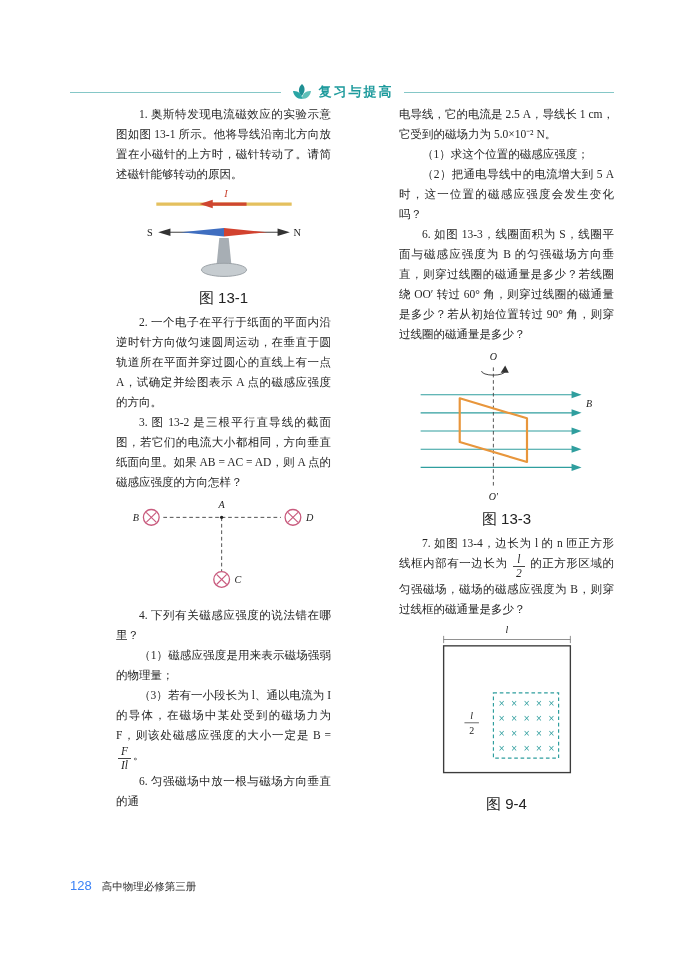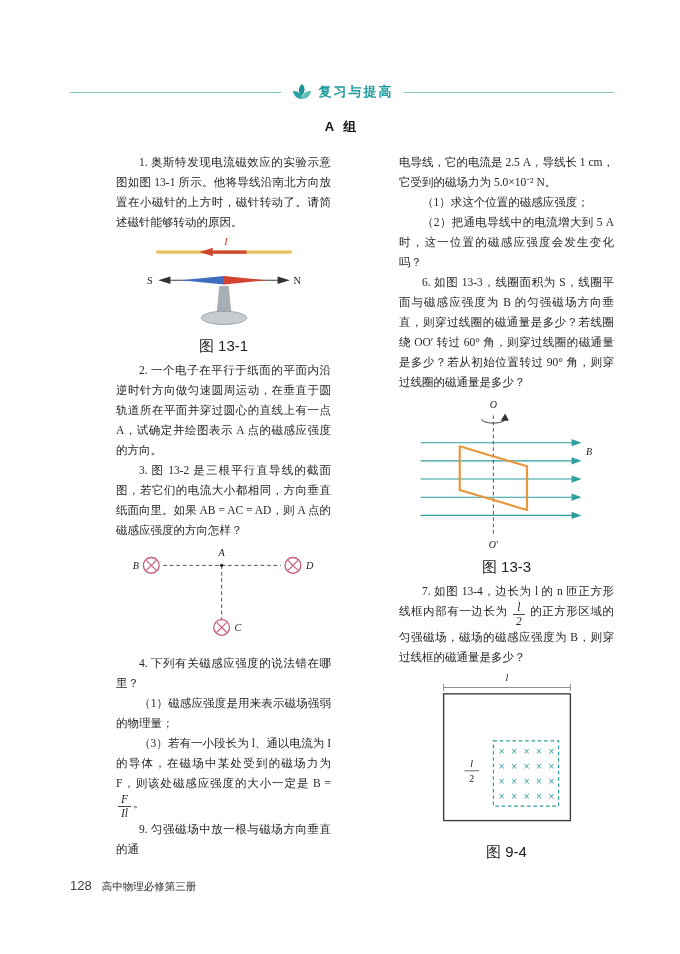--- a/index.html
+++ b/index.html
@@ -49,21 +49,21 @@
   .slab { font-family:"Liberation Serif", serif; font-size:11px; fill:#222; }
   .svar-red { font-family:"Liberation Serif", serif; font-style:italic; font-size:11px; fill:#c94330; }
   .fxmark { font-family:"DejaVu Sans", sans-serif; font-size:9px; fill:#2f9e9e; }
 
   
   .page-footer {
     position:absolute; left:70px; top:878px;
     display:flex; align-items:baseline; gap:10px;
     font-family:"Liberation Sans", sans-serif;
   }
-  .page-num { font-size:13px; color:#404040; }
+  .page-num { font-size:13px; color:#3b82f6; }
   .book-title { font-size:10.5px; color:#2a2a2a; }
 </style>
 </head>
 <body>
 
 <div class="page">
   <div class="content">
 
     <header class="review-header">
       <div class="rule"></div>
@@ -71,21 +71,20 @@
         <svg width="22" height="18" viewBox="0 0 22 18">
           <path d="M11 1 C7.5 4 6.5 9 10.5 13 C14.5 9 14.5 4 11 1 Z" fill="#1f8f93"></path>
           <path d="M2 8 C7 7.5 10.5 10.5 11.5 16 C5.5 16 2.8 12.5 2 8 Z" fill="#2aa5a5"></path>
           <path d="M20 8 C15 7.5 11.5 10.5 10.5 16 C16.5 16 19.2 12.5 20 8 Z" fill="#5fbfb8"></path>
         </svg>
         <span class="badge-text">复习与提高</span>
       </div>
       <div class="rule"></div>
     </header>
 
-    <h2 class="group-title">A 组</h2>
 
     <div class="columns">
 
       <div class="col">
 
         <p class="para indent">1. 奥斯特发现电流磁效应的实验示意图如图 13-1 所示。他将导线沿南北方向放置在小磁针的上方时，磁针转动了。请简述磁针能够转动的原因。</p>
 
         <figure class="fig">
           <svg width="170" height="94" viewBox="0 0 180 100">
 
@@ -142,21 +141,21 @@
               <line x1="108.5" y1="83.5" x2="97.5" y2="94.5" stroke-width="1.2"></line>
             </g>
             <text x="117" y="93" class="svar">C</text>
           </svg>
         </figure>
 
         <p class="para indent">4. 下列有关磁感应强度的说法错在哪里？</p>
         <p class="para indent">（1）磁感应强度是用来表示磁场强弱的物理量；</p>
         <p class="para indent"><span>（3）若有一小段长为 l、通以电流为 I 的导体，在磁场中某处受到的磁场力为 F，则该处磁感应强度的大小一定是 B = </span><span class="frac"><span class="num">F</span><span class="den">Il</span></span><span>。</span></p>
 
-        <p class="para indent">9. 匀强磁场中放一根与磁场方向垂直的通</p>
+        <p class="para indent">6. 匀强磁场中放一根与磁场方向垂直的通</p>
       </div>
 
       <div class="col">
 
         <p class="para">电导线，它的电流是 2.5 A，导线长 1 cm，它受到的磁场力为 5.0×10⁻² N。</p>
         <p class="para indent">（1）求这个位置的磁感应强度；</p>
         <p class="para indent">（2）把通电导线中的电流增大到 5 A 时，这一位置的磁感应强度会发生变化吗？</p>
 
         <p class="para indent">6. 如图 13-3，线圈面积为 S，线圈平面与磁感应强度为 B 的匀强磁场方向垂直，则穿过线圈的磁通量是多少？若线圈绕 OO′ 转过 60° 角，则穿过线圈的磁通量是多少？若从初始位置转过 90° 角，则穿过线圈的磁通量是多少？</p>
 

